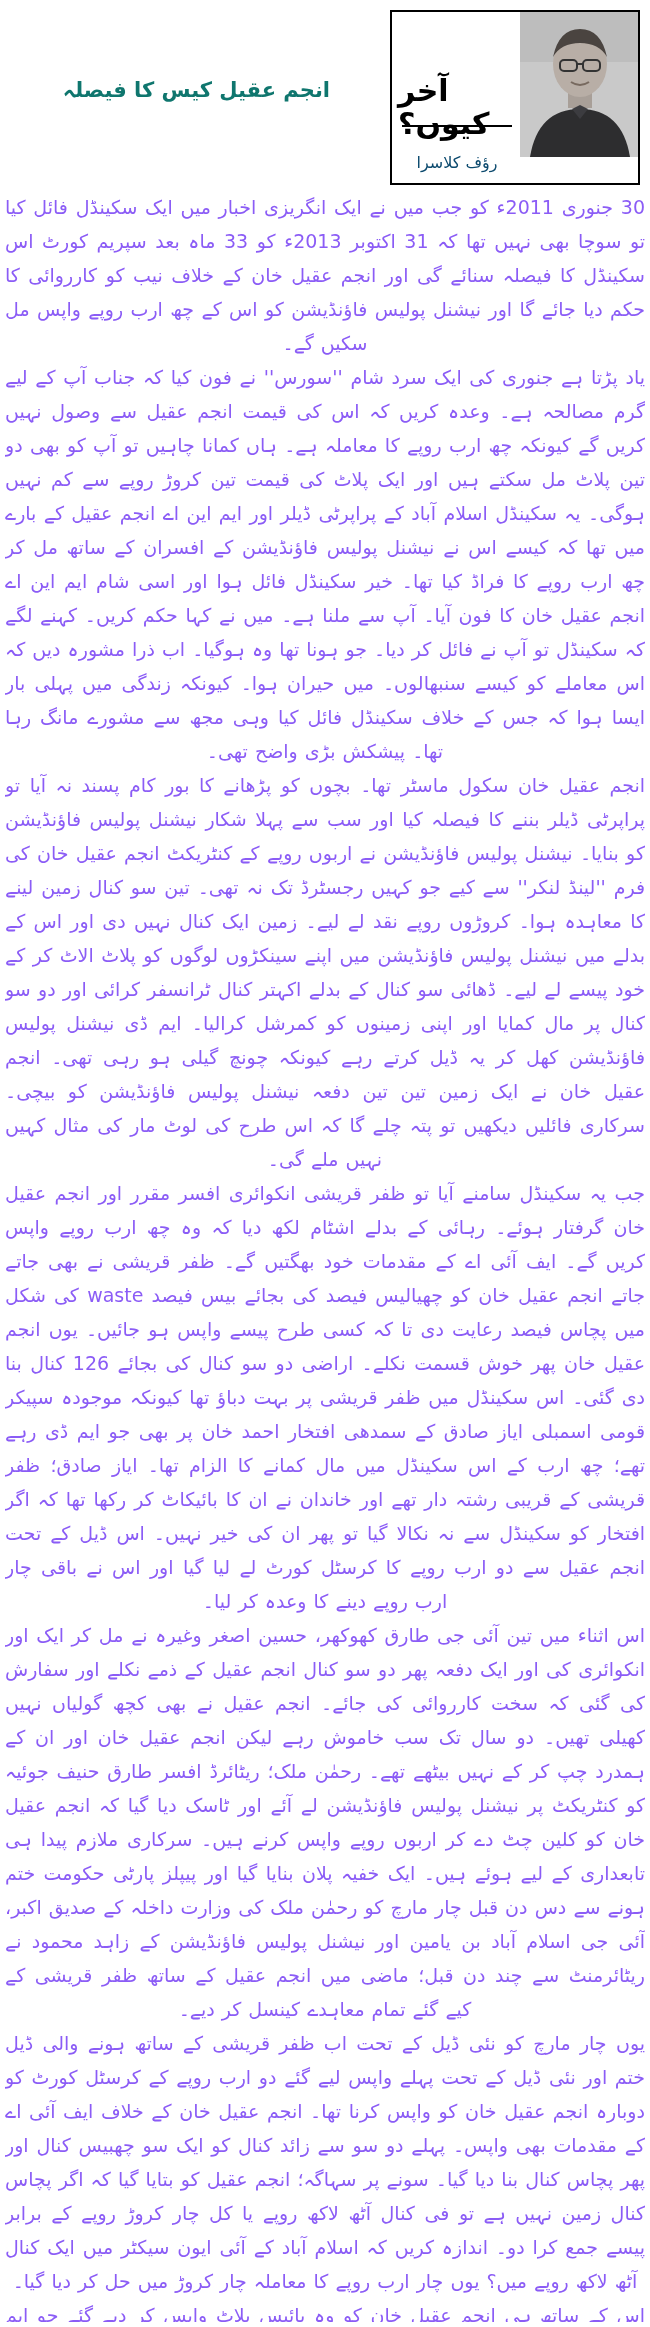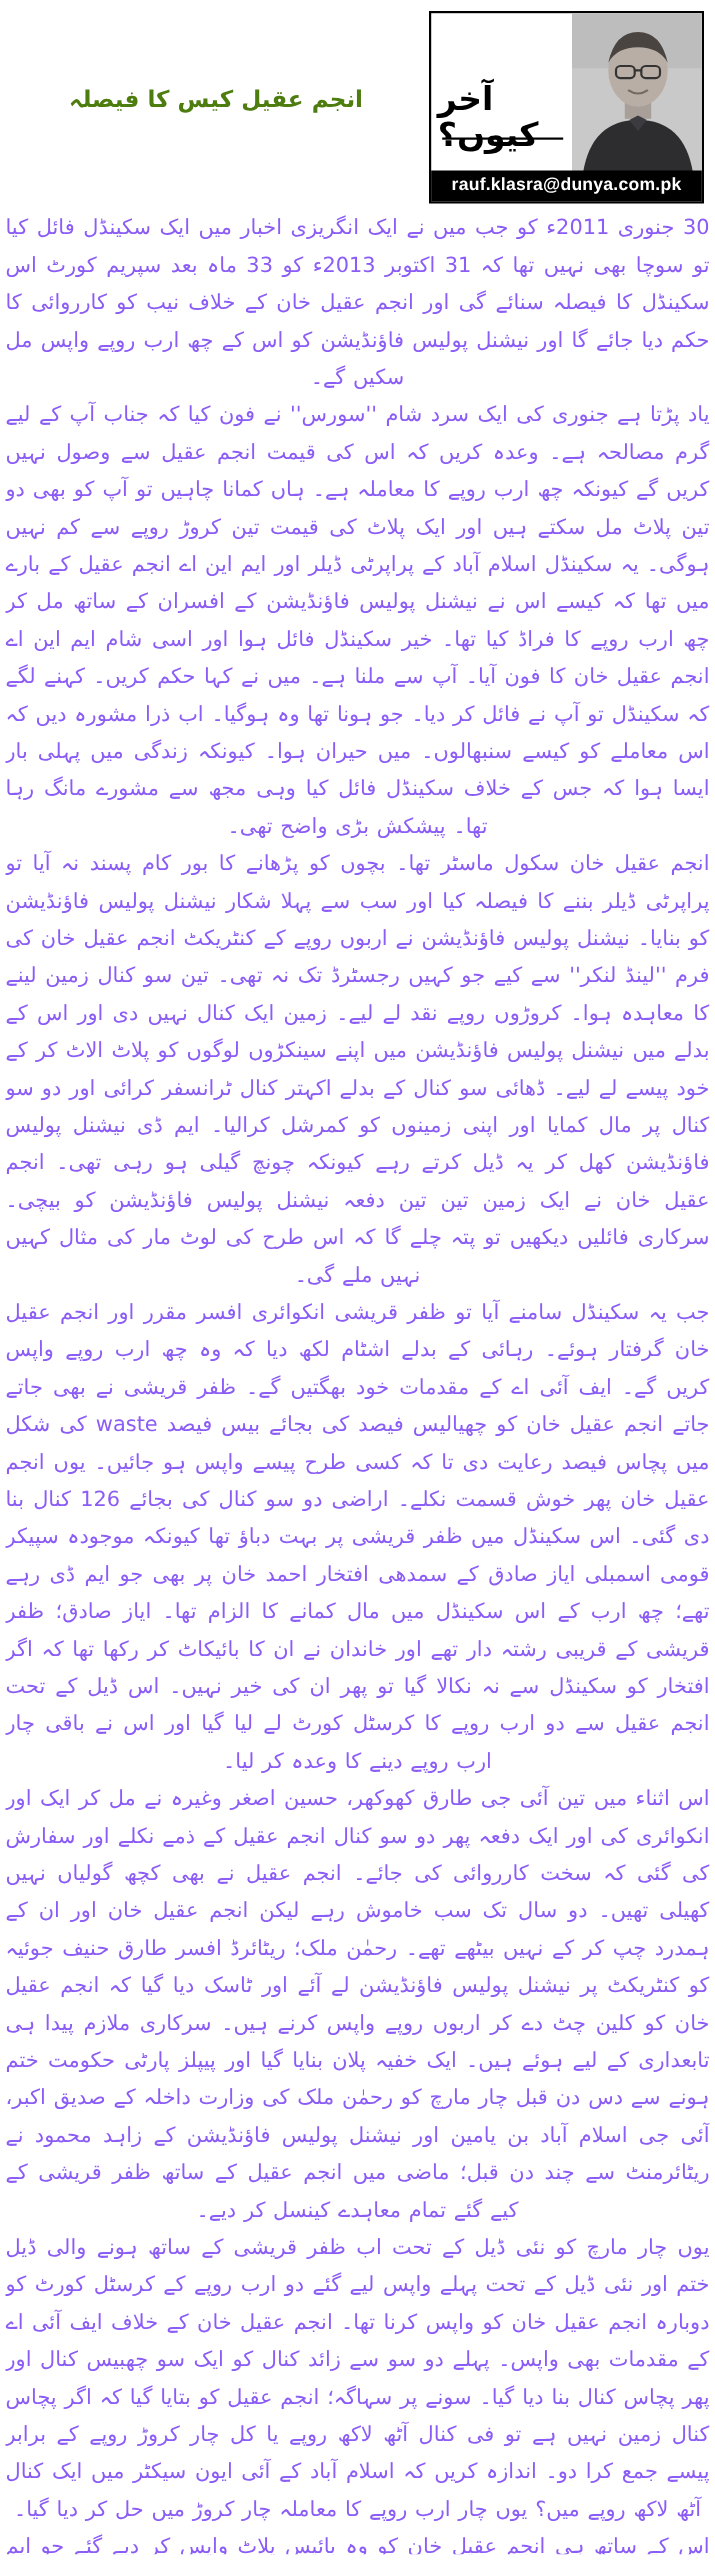--- a/index.html
+++ b/index.html
@@ -4,21 +4,21 @@
 <style>
   html,body{margin:0;padding:0;}
   body{
     width:650px;height:2327px;position:relative;background:#ffffff;
     font-family:"DejaVu Sans",sans-serif;color:#111;overflow:hidden;
   }
   
   .article-title{
     position:absolute;top:78px;left:0;width:388px;
     direction:rtl;text-align:right;padding-right:58px;box-sizing:border-box;
-    font-size:21px;font-weight:bold;color:#4d7c0f;
+    font-size:21px;font-weight:bold;color:#0f766e;
   }
   .author-box{
     position:absolute;top:10px;left:390px;width:250px;height:175px;
     border:2px solid #000;background:#fff;box-sizing:border-box;
   }
   .author-box .photo{
     position:absolute;right:0;top:0;width:118px;height:145px;overflow:hidden;
   }
   .author-box .col-title{
     position:absolute;right:122px;left:6px;top:62px;
@@ -73,21 +73,20 @@
 
       <path d="M51 70 q9 6 18 0" stroke="#77695f" stroke-width="2" fill="none"></path>
 
       <path d="M10 145 q8 -48 50 -48 q42 0 50 48z" fill="#2d2d2f"></path>
       <path d="M52 97 l8 10 l8 -10 l-8 -4z" fill="#3c3c40"></path>
     </svg>
   </div>
   <div class="col-title">آخر کیوں؟</div>
   <div class="rule"></div>
   <div class="author-name">رؤف کلاسرا</div>
-  <div class="email-bar">rauf.klasra@dunya.com.pk</div>
 </div>
 
 <div class="article-body">
   <p>30 جنوری 2011ء کو جب میں نے ایک انگریزی اخبار میں ایک سکینڈل فائل کیا تو سوچا بھی نہیں تھا کہ 31 اکتوبر 2013ء کو 33 ماہ بعد سپریم کورٹ اس سکینڈل کا فیصلہ سنائے گی اور انجم عقیل خان کے خلاف نیب کو کارروائی کا حکم دیا جائے گا اور نیشنل پولیس فاؤنڈیشن کو اس کے چھ ارب روپے واپس مل سکیں گے۔</p>
   <p>یاد پڑتا ہے جنوری کی ایک سرد شام ''سورس'' نے فون کیا کہ جناب آپ کے لیے گرم مصالحہ ہے۔ وعدہ کریں کہ اس کی قیمت انجم عقیل سے وصول نہیں کریں گے کیونکہ چھ ارب روپے کا معاملہ ہے۔ ہاں کمانا چاہیں تو آپ کو بھی دو تین پلاٹ مل سکتے ہیں اور ایک پلاٹ کی قیمت تین کروڑ روپے سے کم نہیں ہوگی۔ یہ سکینڈل اسلام آباد کے پراپرٹی ڈیلر اور ایم این اے انجم عقیل کے بارے میں تھا کہ کیسے اس نے نیشنل پولیس فاؤنڈیشن کے افسران کے ساتھ مل کر چھ ارب روپے کا فراڈ کیا تھا۔ خیر سکینڈل فائل ہوا اور اسی شام ایم این اے انجم عقیل خان کا فون آیا۔ آپ سے ملنا ہے۔ میں نے کہا حکم کریں۔ کہنے لگے کہ سکینڈل تو آپ نے فائل کر دیا۔ جو ہونا تھا وہ ہوگیا۔ اب ذرا مشورہ دیں کہ اس معاملے کو کیسے سنبھالوں۔ میں حیران ہوا۔ کیونکہ زندگی میں پہلی بار ایسا ہوا کہ جس کے خلاف سکینڈل فائل کیا وہی مجھ سے مشورے مانگ رہا تھا۔ پیشکش بڑی واضح تھی۔</p>
   <p>انجم عقیل خان سکول ماسٹر تھا۔ بچوں کو پڑھانے کا بور کام پسند نہ آیا تو پراپرٹی ڈیلر بننے کا فیصلہ کیا اور سب سے پہلا شکار نیشنل پولیس فاؤنڈیشن کو بنایا۔ نیشنل پولیس فاؤنڈیشن نے اربوں روپے کے کنٹریکٹ انجم عقیل خان کی فرم ''لینڈ لنکر'' سے کیے جو کہیں رجسٹرڈ تک نہ تھی۔ تین سو کنال زمین لینے کا معاہدہ ہوا۔ کروڑوں روپے نقد لے لیے۔ زمین ایک کنال نہیں دی اور اس کے بدلے میں نیشنل پولیس فاؤنڈیشن میں اپنے سینکڑوں لوگوں کو پلاٹ الاٹ کر کے خود پیسے لے لیے۔ ڈھائی سو کنال کے بدلے اکہتر کنال ٹرانسفر کرائی اور دو سو کنال پر مال کمایا اور اپنی زمینوں کو کمرشل کرالیا۔ ایم ڈی نیشنل پولیس فاؤنڈیشن کھل کر یہ ڈیل کرتے رہے کیونکہ چونچ گیلی ہو رہی تھی۔ انجم عقیل خان نے ایک زمین تین تین دفعہ نیشنل پولیس فاؤنڈیشن کو بیچی۔ سرکاری فائلیں دیکھیں تو پتہ چلے گا کہ اس طرح کی لوٹ مار کی مثال کہیں نہیں ملے گی۔</p>
   <p>جب یہ سکینڈل سامنے آیا تو ظفر قریشی انکوائری افسر مقرر اور انجم عقیل خان گرفتار ہوئے۔ رہائی کے بدلے اشٹام لکھ دیا کہ وہ چھ ارب روپے واپس کریں گے۔ ایف آئی اے کے مقدمات خود بھگتیں گے۔ ظفر قریشی نے بھی جاتے جاتے انجم عقیل خان کو چھیالیس فیصد کی بجائے بیس فیصد waste کی شکل میں پچاس فیصد رعایت دی تا کہ کسی طرح پیسے واپس ہو جائیں۔ یوں انجم عقیل خان پھر خوش قسمت نکلے۔ اراضی دو سو کنال کی بجائے 126 کنال بنا دی گئی۔ اس سکینڈل میں ظفر قریشی پر بہت دباؤ تھا کیونکہ موجودہ سپیکر قومی اسمبلی ایاز صادق کے سمدھی افتخار احمد خان پر بھی جو ایم ڈی رہے تھے؛ چھ ارب کے اس سکینڈل میں مال کمانے کا الزام تھا۔ ایاز صادق؛ ظفر قریشی کے قریبی رشتہ دار تھے اور خاندان نے ان کا بائیکاٹ کر رکھا تھا کہ اگر افتخار کو سکینڈل سے نہ نکالا گیا تو پھر ان کی خیر نہیں۔ اس ڈیل کے تحت انجم عقیل سے دو ارب روپے کا کرسٹل کورٹ لے لیا گیا اور اس نے باقی چار ارب روپے دینے کا وعدہ کر لیا۔</p>
   <p>اس اثناء میں تین آئی جی طارق کھوکھر، حسین اصغر وغیرہ نے مل کر ایک اور انکوائری کی اور ایک دفعہ پھر دو سو کنال انجم عقیل کے ذمے نکلے اور سفارش کی گئی کہ سخت کارروائی کی جائے۔ انجم عقیل نے بھی کچھ گولیاں نہیں کھیلی تھیں۔ دو سال تک سب خاموش رہے لیکن انجم عقیل خان اور ان کے ہمدرد چپ کر کے نہیں بیٹھے تھے۔ رحمٰن ملک؛ ریٹائرڈ افسر طارق حنیف جوئیہ کو کنٹریکٹ پر نیشنل پولیس فاؤنڈیشن لے آئے اور ٹاسک دیا گیا کہ انجم عقیل خان کو کلین چٹ دے کر اربوں روپے واپس کرنے ہیں۔ سرکاری ملازم پیدا ہی تابعداری کے لیے ہوئے ہیں۔ ایک خفیہ پلان بنایا گیا اور پیپلز پارٹی حکومت ختم ہونے سے دس دن قبل چار مارچ کو رحمٰن ملک کی وزارت داخلہ کے صدیق اکبر، آئی جی اسلام آباد بن یامین اور نیشنل پولیس فاؤنڈیشن کے زاہد محمود نے ریٹائرمنٹ سے چند دن قبل؛ ماضی میں انجم عقیل کے ساتھ ظفر قریشی کے کیے گئے تمام معاہدے کینسل کر دیے۔</p>
   <p>یوں چار مارچ کو نئی ڈیل کے تحت اب ظفر قریشی کے ساتھ ہونے والی ڈیل ختم اور نئی ڈیل کے تحت پہلے واپس لیے گئے دو ارب روپے کے کرسٹل کورٹ کو دوبارہ انجم عقیل خان کو واپس کرنا تھا۔ انجم عقیل خان کے خلاف ایف آئی اے کے مقدمات بھی واپس۔ پہلے دو سو سے زائد کنال کو ایک سو چھبیس کنال اور پھر پچاس کنال بنا دیا گیا۔ سونے پر سہاگہ؛ انجم عقیل کو بتایا گیا کہ اگر پچاس کنال زمین نہیں ہے تو فی کنال آٹھ لاکھ روپے یا کل چار کروڑ روپے کے برابر پیسے جمع کرا دو۔ اندازہ کریں کہ اسلام آباد کے آئی ایون سیکٹر میں ایک کنال آٹھ لاکھ روپے میں؟ یوں چار ارب روپے کا معاملہ چار کروڑ میں حل کر دیا گیا۔</p>
   <p>اس کے ساتھ ہی انجم عقیل خان کو وہ بائیس پلاٹ واپس کر دیے گئے جو ایم ڈی جاوید اقبال نے انجم عقیل کے فراڈ پر کینسل کیے تھے۔ یوں پچاس کروڑ روپے کا یہ نقد فائدہ خوش قسمت انجم عقیل کو ملا۔ میں نے اس سکینڈل کا پارٹ ٹو ارشد شریف کے دنیا ٹی وی کے شو ''کیوں؟'' میں بریک کیا کہ کیسے انجم عقیل نے رحمٰن ملک کی مہربانی سے چار ارب روپے کا معاملہ چار کروڑ روپے میں سیٹل کرالیا تھا۔ اس پر چیف جسٹس افتخار چوہدری نے دوبارہ کارروائی دنیا ٹی وی پر میرے اور ارشد شریف کے پروگرام میں سرکاری دستاویزات دکھانے کے بعد شروع کی جس میں انکشاف کیا گیا تھا کیسے سب کی آنکھوں میں دھول جھونک کر چار ارب روپے کو چار کروڑ روپے میں بدل کر انجم عقیل کو کلین چٹ دے دی گئی۔ چیف جسٹس کو عدالت میں بتایا گیا انجم عقیل خان کے ساتھ سب معاملات طے ہو چکے ہیں اور سب مقدمات واپس لے لیے گئے ہیں۔ چیف جسٹس حیران ہوئے کہ کیسے ہو سکتا ہے۔ کیس عدالت میں ہے اور وزارت داخلہ اور نیشنل پولیس فاؤنڈیشن کے افسران نے اربوں کے فراڈ کے مجرم کو کلین چٹ دے کر سب مقدمات سے بری کر دیا؟</p>

